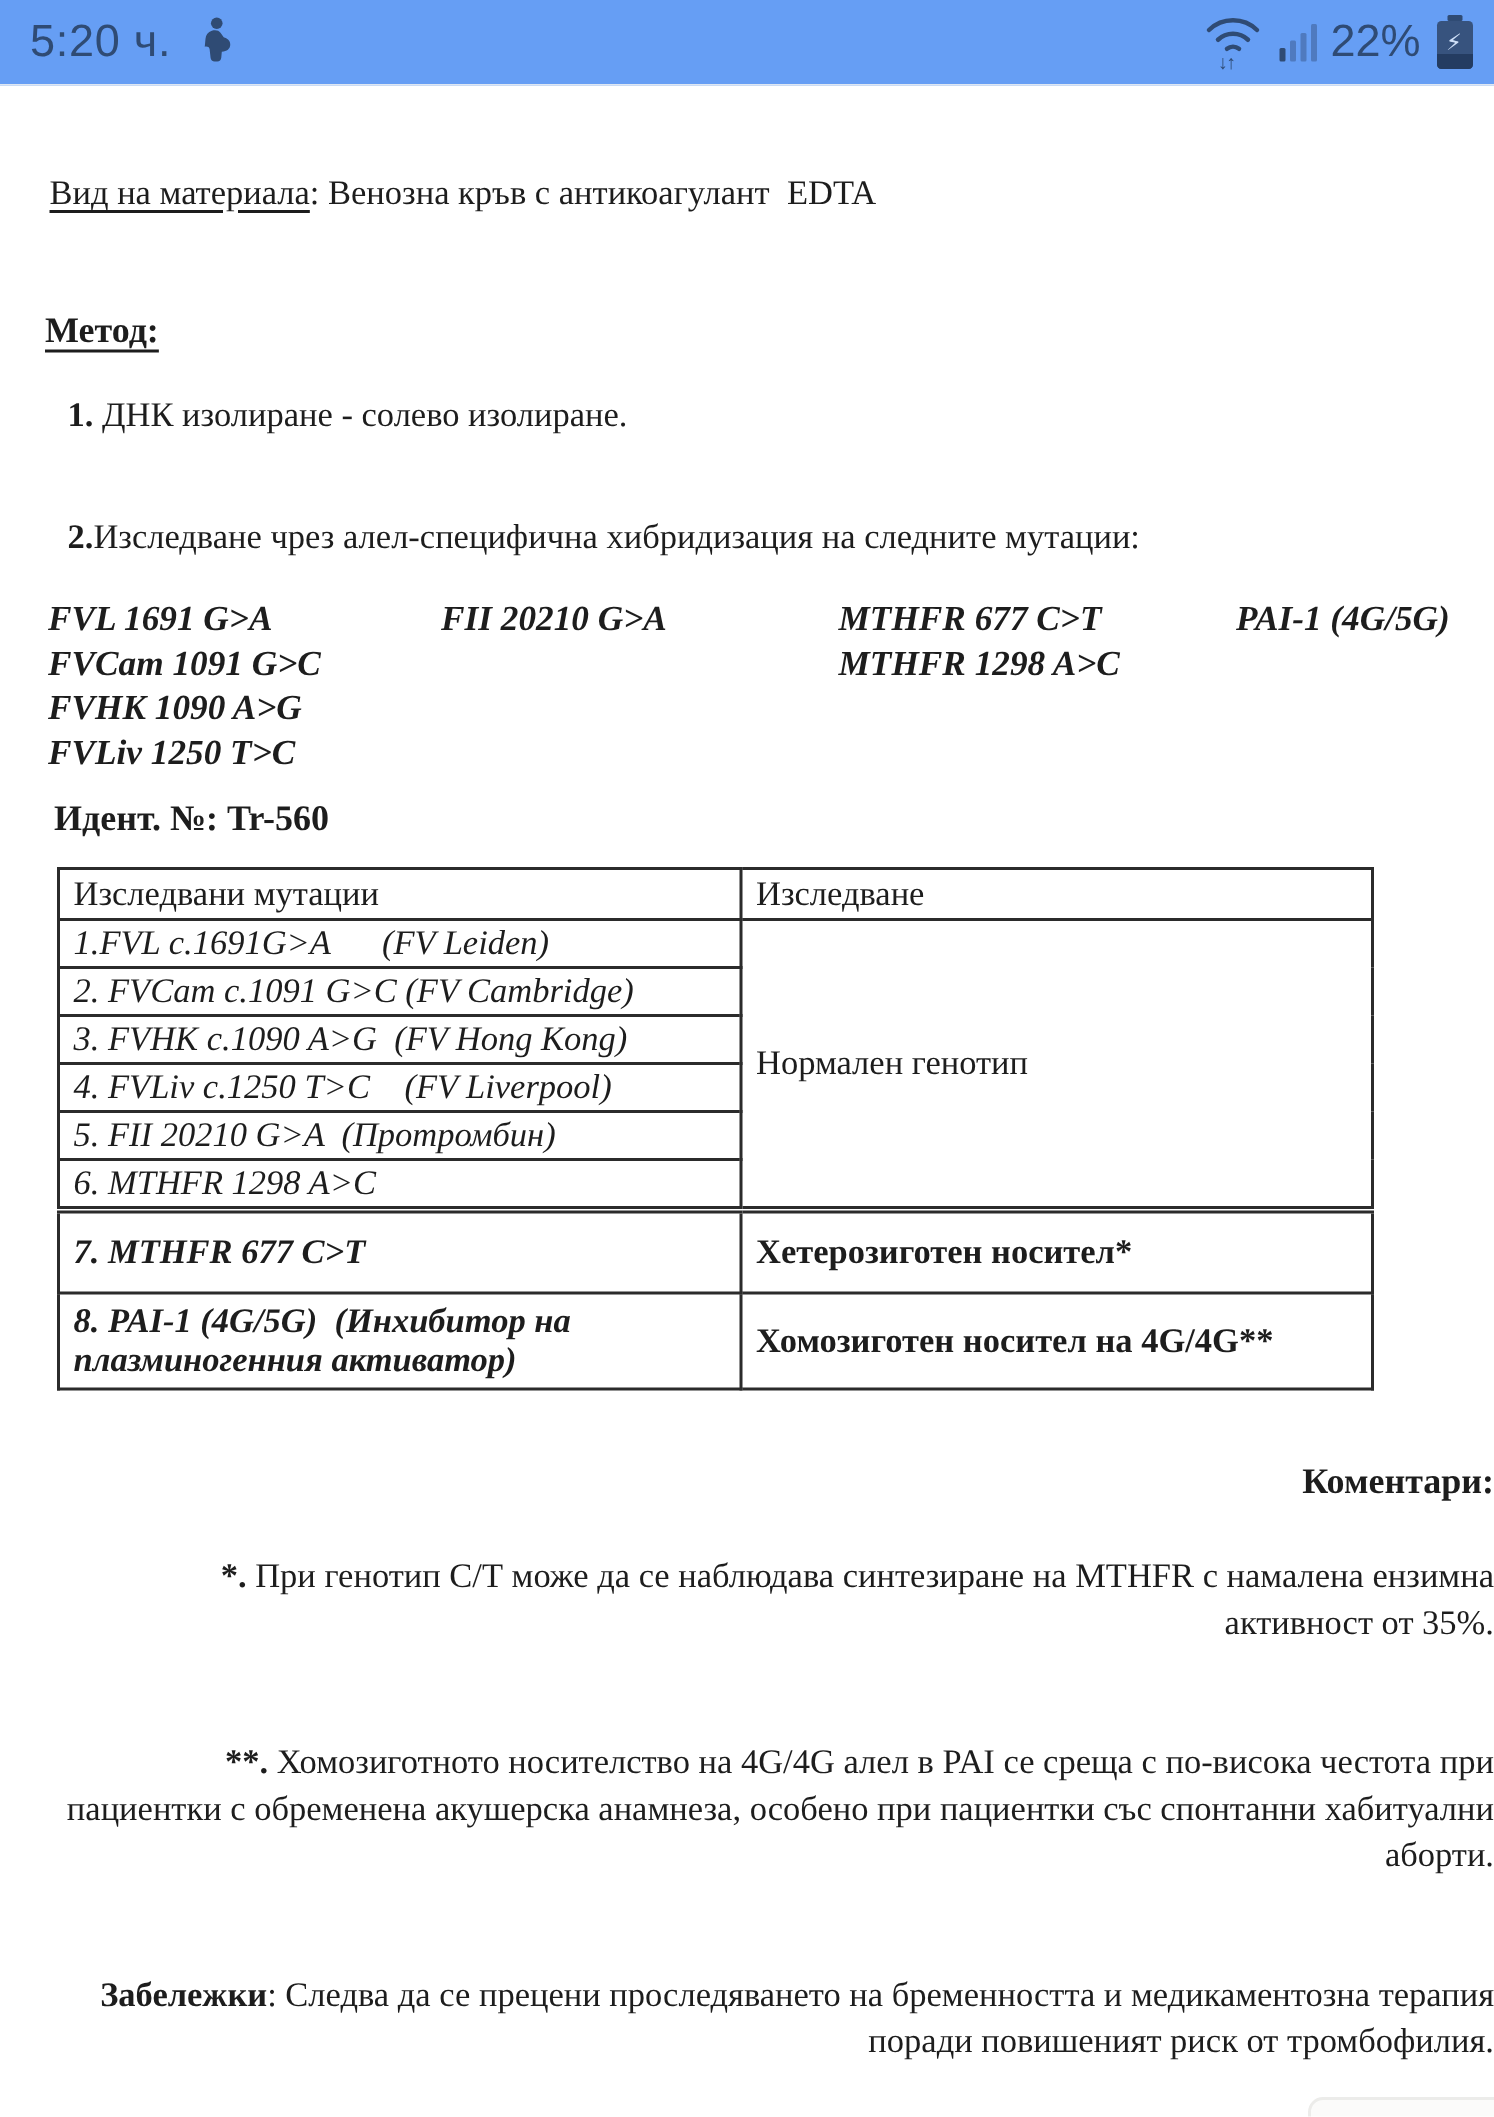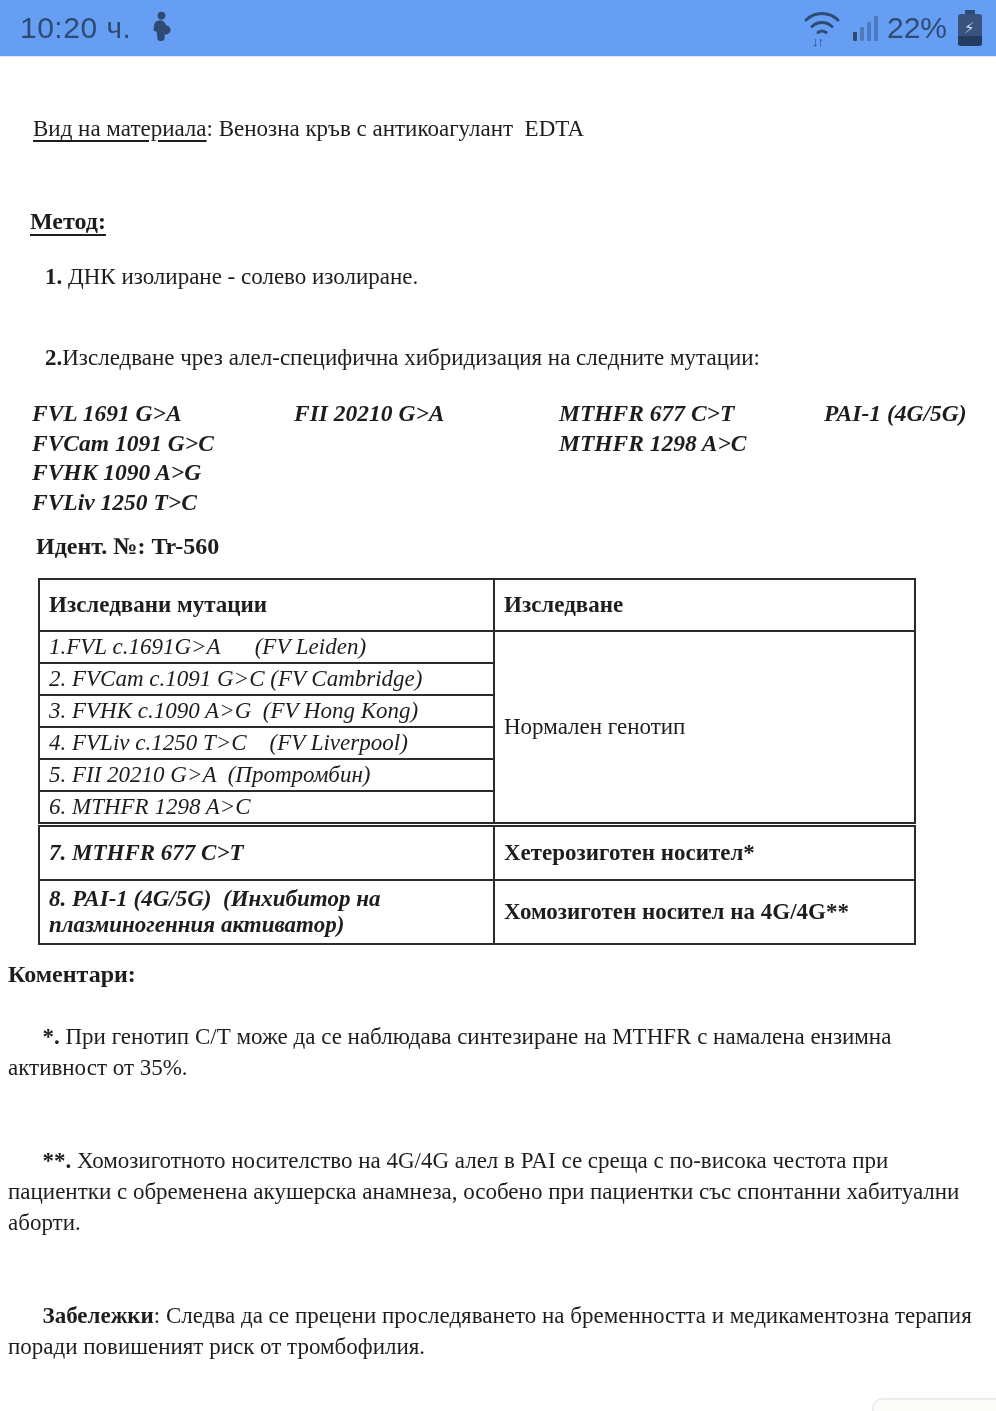--- a/index.html
+++ b/index.html
@@ -44,42 +44,42 @@
   .mline:first-of-type { margin-top:24px; }
   .mutgrid { display:grid; grid-template-columns:262px 265px 265px 1fr;
              padding-left:32px; margin-top:2px; font-weight:700; font-style:italic;
              font-size:23.5px; line-height:29.5px; }
   .ident { margin:16px 0 0 36px; font-weight:700; font-size:24px; }
 
   table.res { border-collapse:collapse; margin:18px 0 0 38px; width:878px;
               font-size:23px; }
   table.res td, table.res th { border:2px solid #2b2b2b; padding:2px 9px; text-align:left;
               vertical-align:middle; }
-  table.res th { font-weight:700; height:52px; }
+  table.res th { font-weight:400; height:34px; }
   td.mut { font-style:italic; height:30px; white-space:pre-wrap; }
   tr.sec td { border-top:5px double #2b2b2b; }
   td.boldmut { font-weight:700; font-style:italic; white-space:pre-wrap; }
   td.boldres { font-weight:700; text-align:center; }
   tr.r7 td { height:55px;margin-top:36px; }
   tr.r8 td { height:64px; }
   td.span6 { text-align:center; font-size:23px; }
 
-  .comments { margin-top:14px; padding:0 0 0 8px; line-height:31px; }
+  .comments { margin-top:46px; padding:0 0 0 8px; line-height:31px;text-align:right; }
   .comments .h { font-weight:700; font-size:24px; }
   .note { white-space:pre-wrap; }
 
   .corner-card { position:absolute; left:872px; top:1398px; width:220px; height:40px;
                  border:2px solid #ececea; border-radius:10px; background:#fbfbfa; }
 </style>
 </head>
 <body>
 
 <div class="statusbar">
   <div class="sb-left">
-    <span class="sb-time">10:20 ч.</span>
+    <span class="sb-time">5:20 ч.</span>
     <span>
       <svg width="30" height="34" viewBox="0 0 24 26" fill="#2f4b74">
         <circle cx="13.2" cy="4.6" r="3.1"></circle>
         <path d="M10.6 8.6c-2.1.6-3.2 2.2-3.4 4.2l-.4 4.3c1.5-.2 2.4.2 2.6 1.3l.5 4.6c.1 1.2 1 2 2.2 2h1.4c1.2 0 2-.8 2.1-2l.3-3.2c2.7-.2 4.5-1.6 4.5-3.9 0-2.1-1.6-3.3-3.5-3.8l-1.7-2.4c-.9-1.2-2.5-1.6-4.6-1.1z"></path>
       </svg>
     </span>
   </div>
   <div class="sb-right">
     <span class="wifi-wrap">
       <svg width="40" height="30" viewBox="0 0 40 30" fill="none" stroke="#2f4b74" stroke-width="3" stroke-linecap="round">

